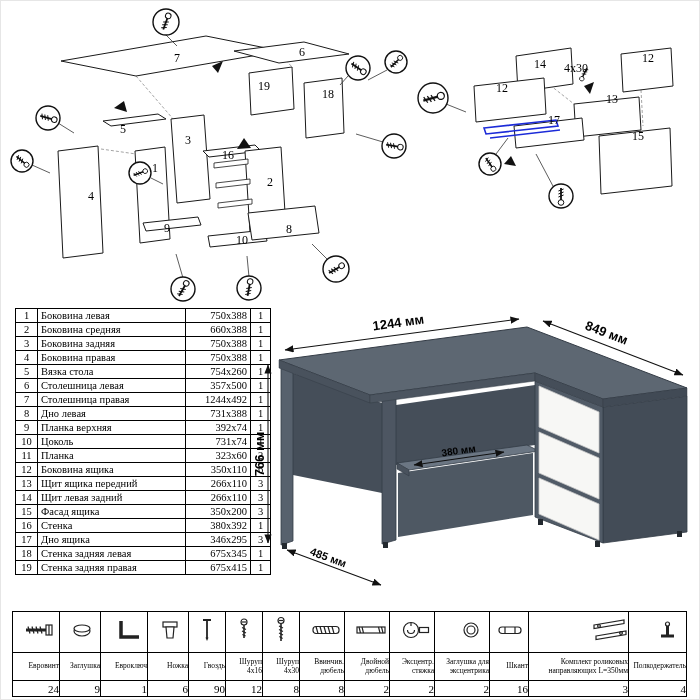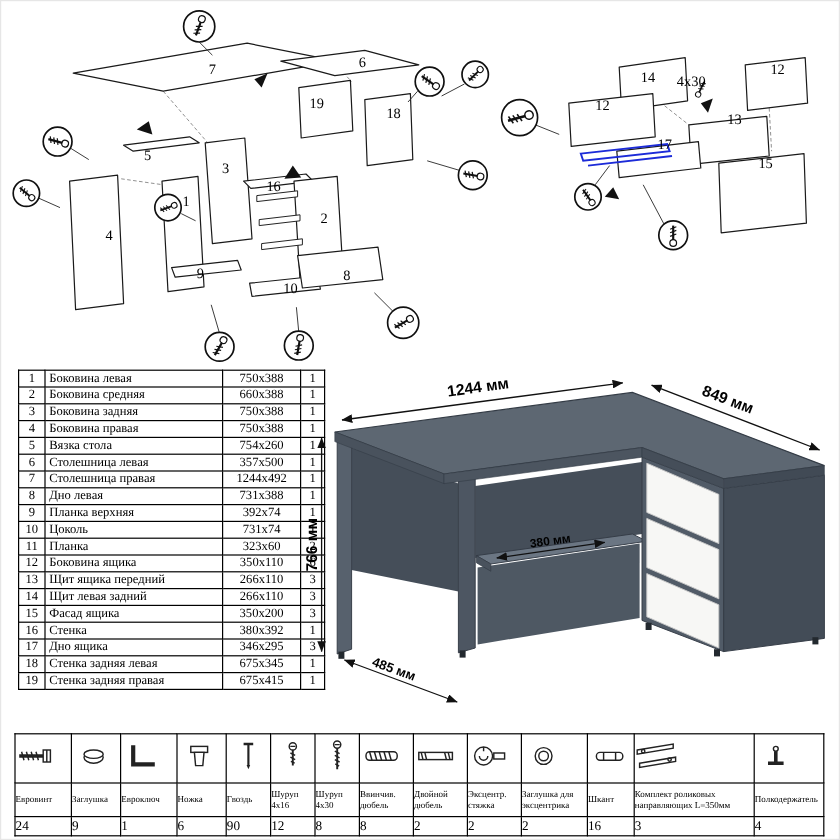--- a/index.html
+++ b/index.html
@@ -17,25 +17,25 @@
   .blackarrow polygon{fill:#111}
   .bluerail{fill:none;stroke:#1c2bd8;stroke-width:1.6}
   .dlabel{font-family:"Liberation Serif",serif;font-size:12px;fill:#000}
   .dim{font-family:"Liberation Sans",sans-serif;font-weight:bold;font-size:13px;fill:#000;text-anchor:middle}
   .dim-sm{font-size:10px}
   .dim-md{font-size:11px}
   #parts-table{position:absolute;left:14px;top:307px;border-collapse:collapse}
   #parts-table td{border:1px solid #000;font-size:10.5px;line-height:12px;height:13px;padding:0 3px;white-space:nowrap}
   td.pt-num{width:15px;text-align:center;padding:0 1px}
   td.pt-name{width:141px}
-  td.pt-size{width:58px;text-align:center}
+  td.pt-size{width:58px;text-align:right}
   td.pt-qty{width:13px;text-align:center;padding:0 1px}
   #hw-title{position:absolute;left:0;top:589px;width:700px;text-align:center;font-size:15px}
   #hardware-table{position:absolute;left:11px;top:610px;border-collapse:collapse;table-layout:fixed}
-  #hardware-table td{border:1px solid #000;text-align:left;vertical-align:middle;padding:0;overflow:hidden}
+  #hardware-table td{border:1px solid #000;text-align:right;vertical-align:middle;padding:0;overflow:hidden}
   td.hw-icon-cell{height:40px}
   td.hw-name-cell{height:27px;font-size:7.5px;line-height:8.5px;padding:1px}
   td.hw-qty-cell{height:15px;font-size:11px}
 </style>
 </head>
 <body>
 
 <div class="page">
 
   <svg id="diagram-left" width="420" height="300" viewBox="0 0 420 300">

